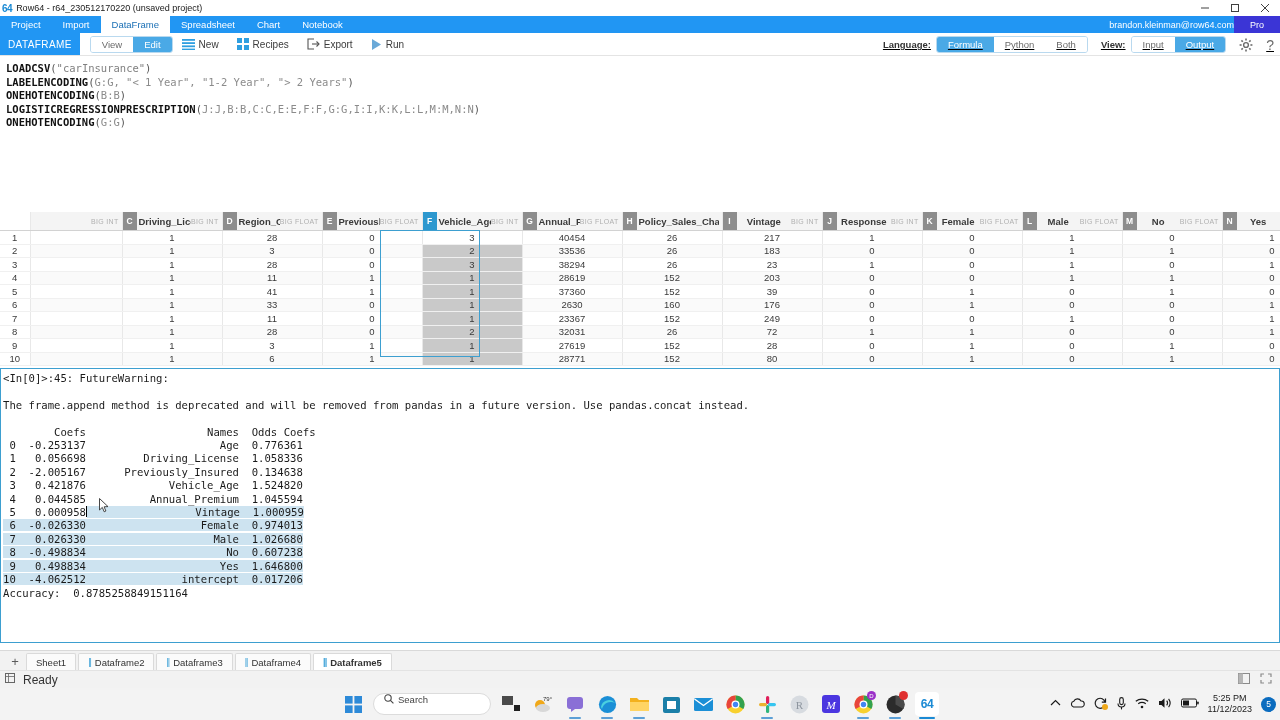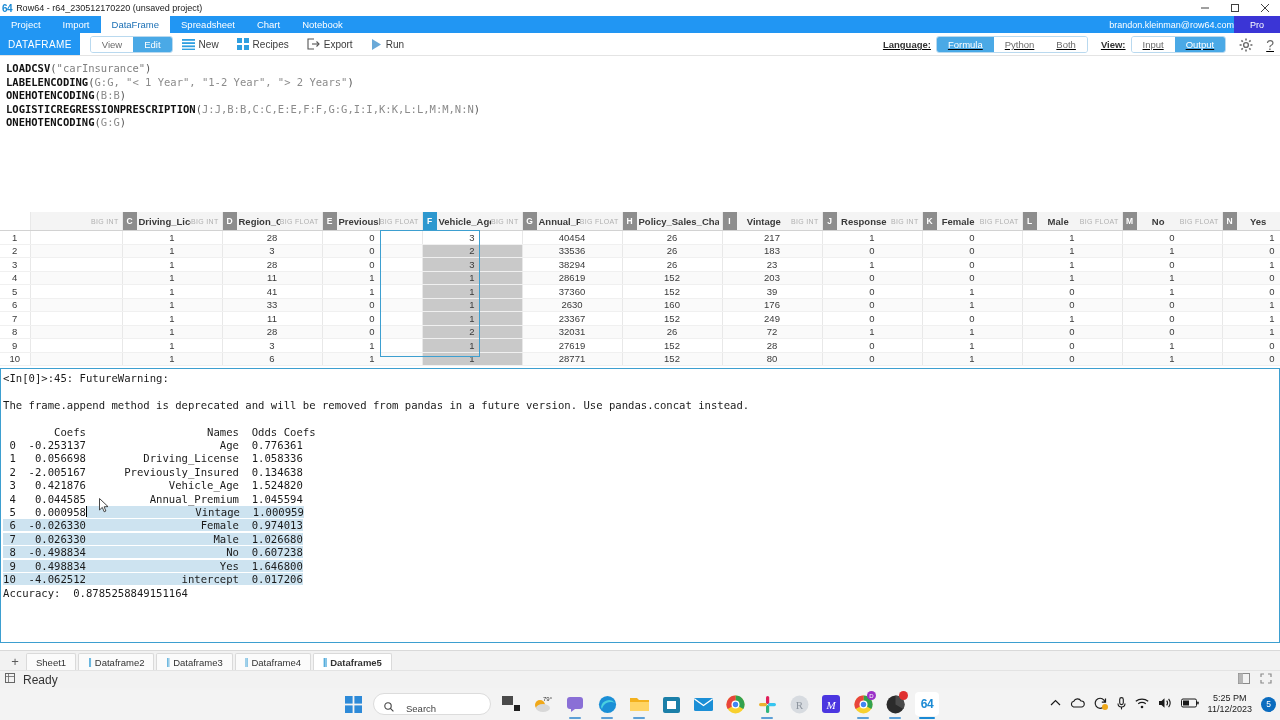--- a/index.html
+++ b/index.html
@@ -201,22 +201,22 @@
     width: 24px; height: 24px; position: relative;
     display: flex; align-items: center; justify-content: center;
     border-radius: 4px;
   }
   .tb-icon .under {
     position: absolute; bottom: -3px; left: 50%; transform: translateX(-50%);
     width: 12px; height: 2px; background: #5c9fd6; border-radius: 1px;
   }
   .searchpill {
     width: 118px; height: 22px; border-radius: 11px; background: #ffffff;
-    border: 1px solid #dcdcdc; display: flex; align-items: flex-end;
-    gap: 12px; padding-left: 10px; font-size: 9.5px; color: #444;
+    border: 1px solid #dcdcdc; display: flex; align-items: flex-start;
+    gap: 4px; padding-left: 10px; font-size: 9.5px; color: #444;
   }
   .tray {
     position: absolute; right: 4px; top: 0; height: 32px;
     display: flex; align-items: center; gap: 9px;
     font-size: 9px; color: #1a1a1a;
   }
   .clock { text-align: center; line-height: 11px; font-size: 9px; }
   .notif-badge {
     width: 15px; height: 15px; border-radius: 50%; background: #0b6cbf;
     color: #fff; font-size: 8.5px; display: flex;

